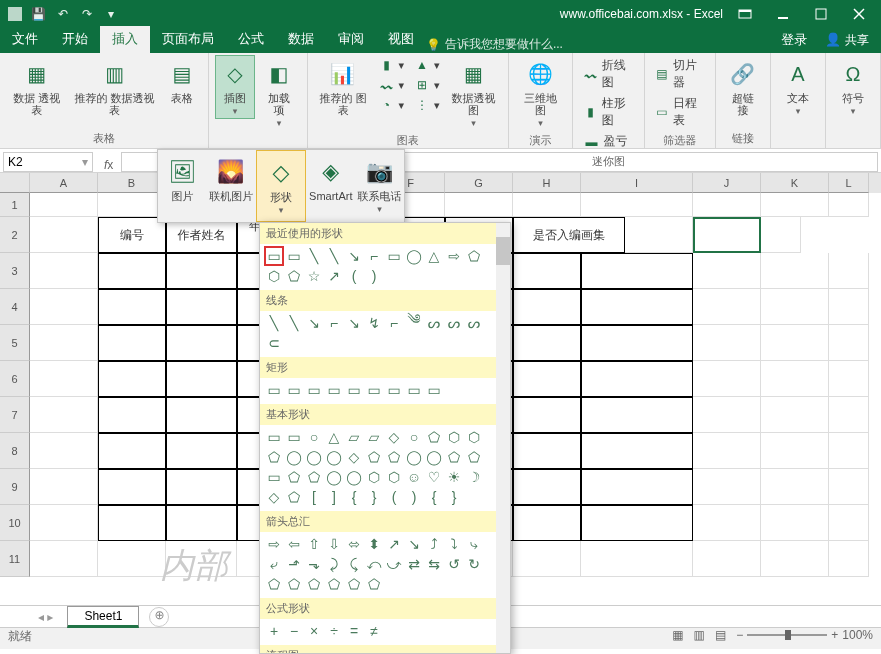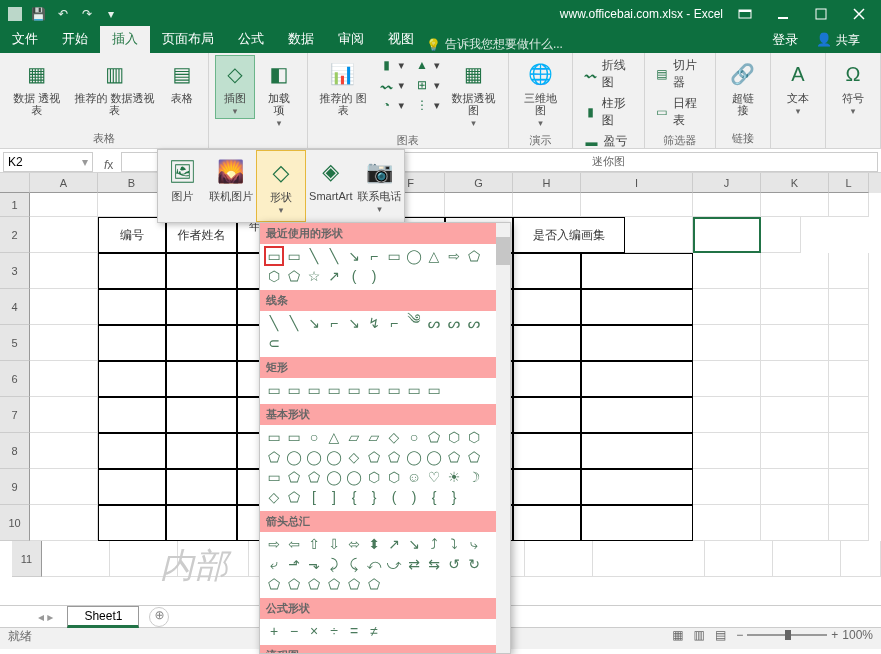--- a/index.html
+++ b/index.html
@@ -6,21 +6,21 @@
 body{background:#fff;width:881px;height:654px;overflow:hidden;position:relative}
 .titlebar{height:28px;background:#0d6f3f;display:flex;align-items:center;color:#fff}
 .qat{display:flex;gap:2px;padding:0 4px}
 .qat-btn{width:22px;height:22px;display:flex;align-items:center;justify-content:center;color:#fff;opacity:.9}
 .title-center{flex:1;text-align:right;font-size:12px}
 .winctrl{display:flex;gap:2px;padding:0 4px}
 .winctrl div{width:36px;height:22px;display:flex;align-items:center;justify-content:center}
 .menubar{height:25px;background:#0d6f3f;display:flex;align-items:flex-end;color:#fff}
 .mtab{padding:4px 12px 5px;font-size:13px;cursor:pointer}
 .mtab.active{background:#f1f1f1;color:#2a7a4a}
-.right-menu{margin-left:auto;display:flex;align-items:center;padding-right:15px;gap:6px}
+.right-menu{margin-left:auto;display:flex;align-items:center;padding-right:6px;gap:6px}
 .tell{opacity:.85;display:flex;align-items:center;gap:4px}
 .ribbon{height:96px;background:#f1f1f1;border-bottom:1px solid #d4d4d4;display:flex}
 .rgroup{border-right:1px solid #d4d4d4;padding:2px 6px 0;display:flex;flex-direction:column;align-items:center;justify-content:space-between}
 .rgroup-label{font-size:11px;color:#666;padding:2px 0}
 .rbtns{display:flex;gap:2px;flex:1;align-items:flex-start}
 .rbtn{display:flex;flex-direction:column;align-items:center;justify-content:flex-start;padding:2px 4px;gap:2px;min-width:40px;text-align:center;border:1px solid transparent}
 .rbtn.active{background:#c0e0cf;border:1px solid #6bb58a}
 .ricon{width:32px;height:32px;display:flex;align-items:center;justify-content:center;font-size:20px;color:#217346}
 .rlbl{font-size:11px;color:#444;line-height:12px}
 .rsmall{display:flex;flex-direction:column;gap:0}
@@ -45,21 +45,21 @@
 .watermark{position:absolute;left:160px;top:370px;font-size:34px;color:#ccc;font-style:italic;z-index:1;pointer-events:none}
 .watermark2{position:absolute;left:380px;top:300px;font-size:34px;color:#ccc;font-style:italic;z-index:1;pointer-events:none}
 
 .picdrop{position:absolute;left:157px;top:149px;width:248px;background:#f1f1f1;border:1px solid #c6c6c6;box-shadow:2px 2px 6px rgba(0,0,0,.25);z-index:20;display:flex}
 .picdrop .pbtn{flex:1;display:flex;flex-direction:column;align-items:center;padding:6px 2px;gap:2px}
 .picdrop .pbtn.active{background:#fcefc7;border:1px solid #e5b83c}
 .picdrop .pico{width:32px;height:32px;display:flex;align-items:center;justify-content:center;font-size:22px;color:#217346}
 .picdrop .plbl{font-size:11px;color:#444;text-align:center;line-height:12px}
 
 .shapes{position:absolute;left:259px;top:222px;width:252px;height:432px;background:#fff;border:1px solid #c6c6c6;box-shadow:2px 2px 8px rgba(0,0,0,.3);z-index:30;overflow:hidden}
-.shapes .cat{font-size:11px;color:#666;background:#fca5a5;padding:3px 6px;font-weight:bold}
+.shapes .cat{font-size:11px;color:#666;background:#fef9c3;padding:3px 6px;font-weight:normal}
 .shapes .sg{display:flex;flex-wrap:wrap;padding:2px 4px 4px;gap:0}
 .shapes .sh{width:20px;height:20px;display:flex;align-items:center;justify-content:center;color:#4a7a5c;font-size:14px;border:1px solid transparent}
 .shapes .sh.hl{border:2px solid #d33}
 .shapes-scroll{position:absolute;right:0;top:0;width:14px;height:100%;background:#f0f0f0}
 .shapes-thumb{position:absolute;right:0;top:14px;width:14px;height:28px;background:#c6c6c6}
 .sheet-tabs{height:22px;background:#fff;border-top:1px solid #ccc;display:flex;align-items:center;padding-left:30px}
 .sheet-nav{display:flex;gap:4px;color:#999;padding:0 8px}
 .sheet-tab{border:1px solid #999;border-bottom:3px solid #217346;padding:2px 16px;background:#fff;margin-left:6px;font-size:12px}
 .sheet-add{width:20px;height:20px;border:1px solid #ccc;border-radius:50%;margin-left:10px;text-align:center;color:#888}
 .statusbar{height:22px;background:#f1f1f1;border-top:1px solid #ccc;display:flex;align-items:flex-start;padding:0 8px;font-size:11px;color:#666}
@@ -433,21 +433,21 @@
         <div class="cell colD bh"></div>
         <div class="cell colE bh"></div>
         <div class="cell colF bh"></div>
         <div class="cell colG bh"></div>
         <div class="cell colH bh"></div>
         <div class="cell colI bh"></div>
         <div class="cell colJ"></div>
         <div class="cell colK"></div>
         <div class="cell colL"></div>
       </div>
-      <div class="row" style="height: 36px; justify-content: flex-end;">
+      <div class="row" style="height: 36px;">
         <div class="rowhdr" style="line-height: 36px;">11</div>
         <div class="cell colA"></div>
         <div class="cell colB"></div>
         <div class="cell colC"></div>
         <div class="cell colD"></div>
         <div class="cell colE"></div>
         <div class="cell colF"></div>
         <div class="cell colG"></div>
         <div class="cell colH"></div>
         <div class="cell colI"></div>

